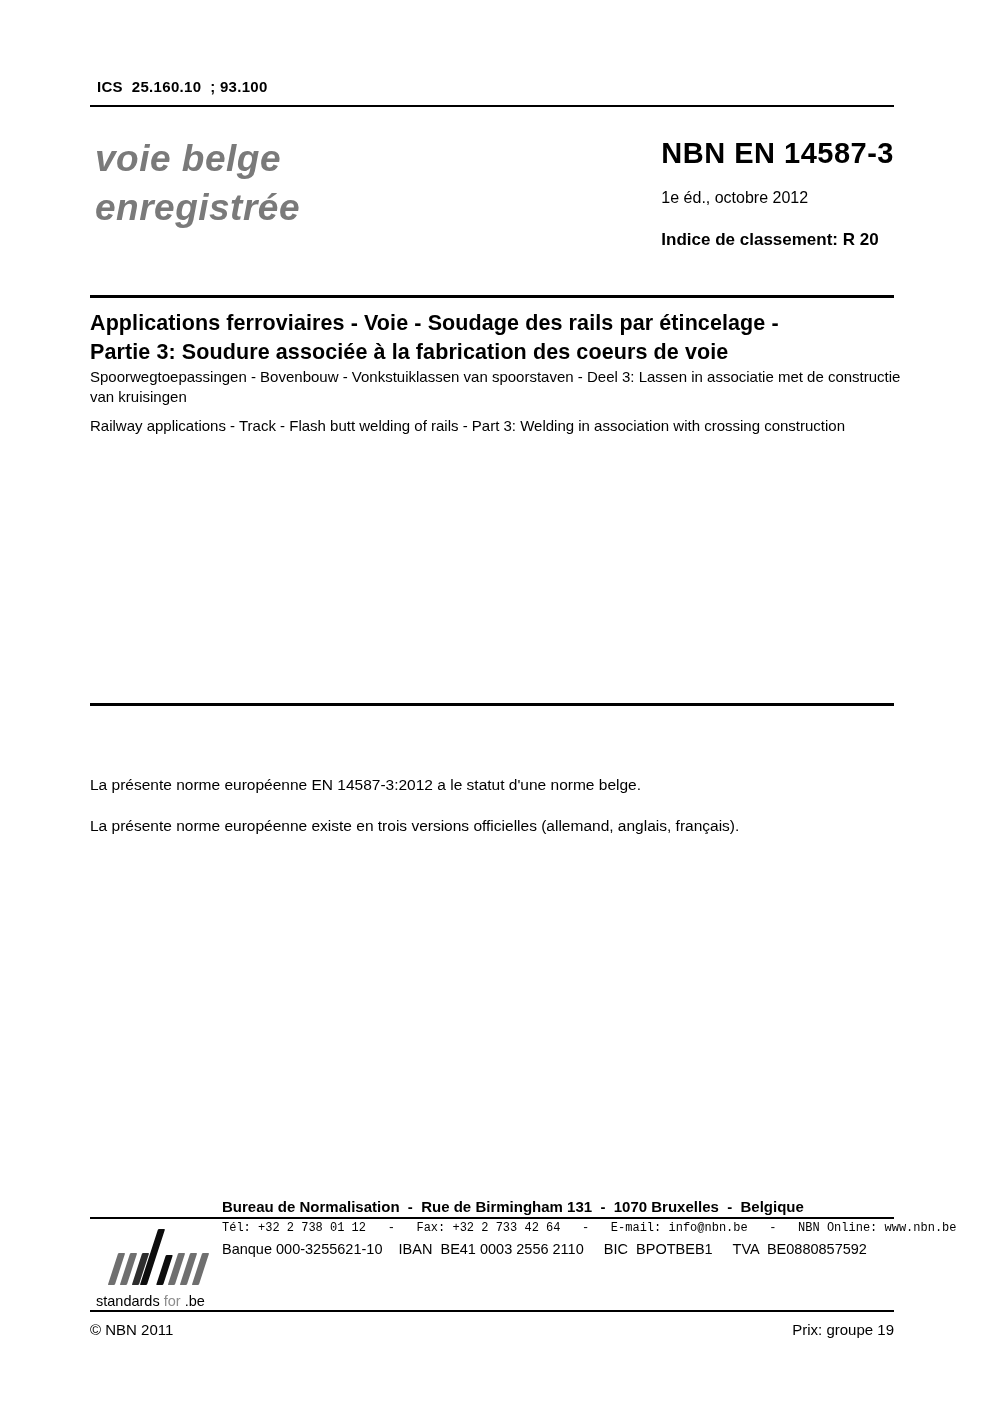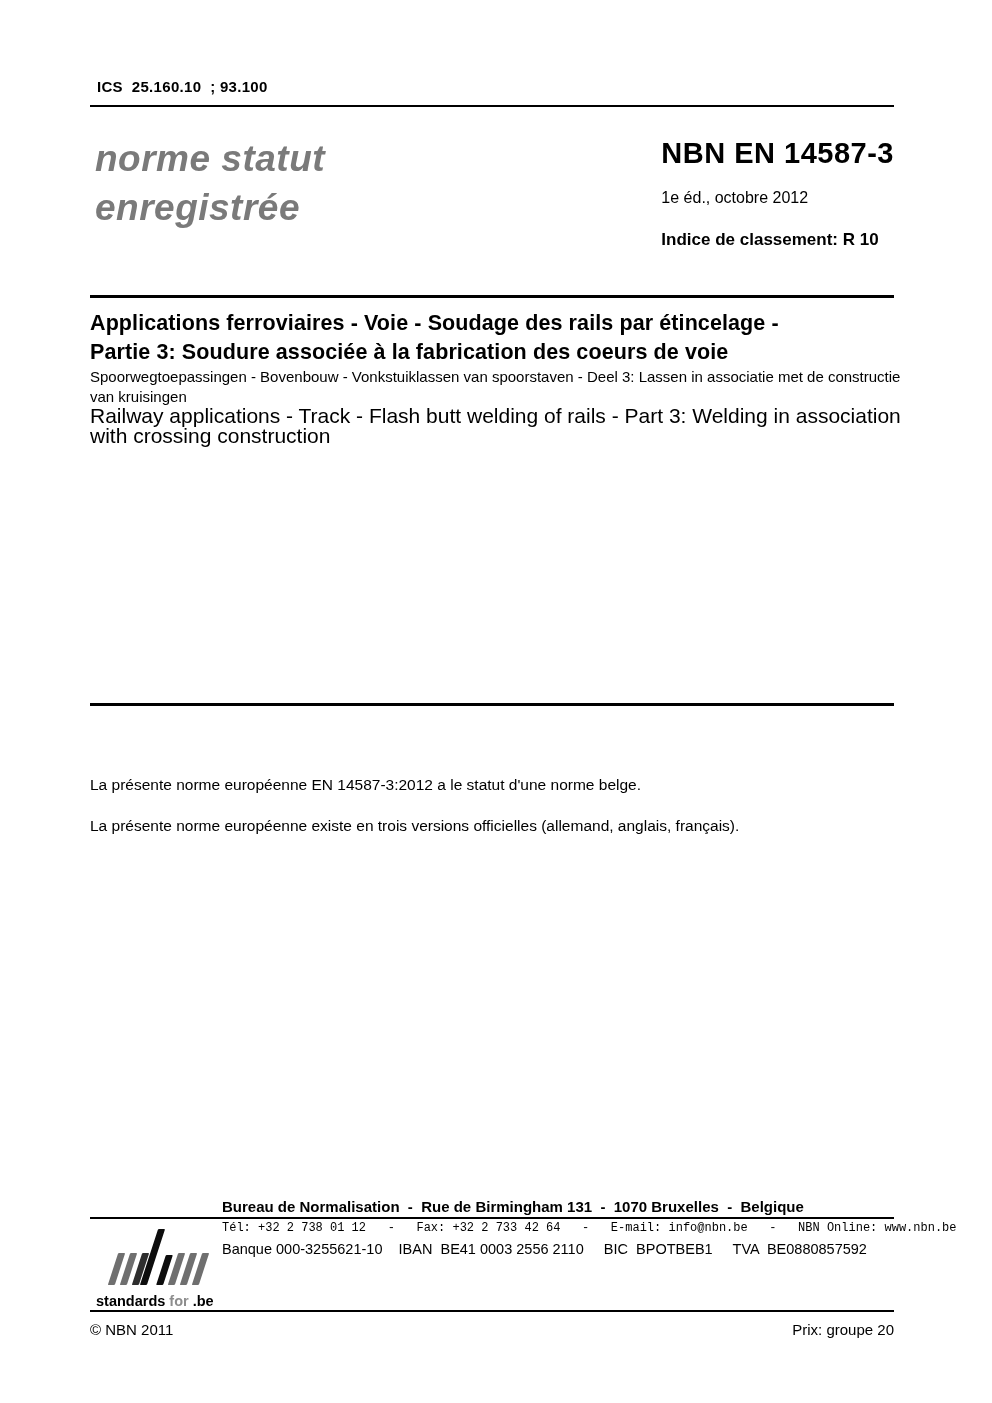--- a/index.html
+++ b/index.html
@@ -36,21 +36,21 @@
     position: absolute; right: 98px; top: 137px;
     text-align: left;
   }
   .std-code { font-size: 29px; font-weight: bold; letter-spacing: 0.5px; }
   .edition { font-size: 16px; margin-top: 19px; }
   .classification { font-size: 17px; font-weight: bold; margin-top: 23px; }
 
   .titleblock { position: absolute; left: 90px; top: 309px; width: 815px; }
   .title-fr { font-size: 21.5px; font-weight: bold; line-height: 29px; letter-spacing: 0.1px; }
   .title-nl { font-size: 15px; line-height: 19.5px; }
-  .title-en { font-size: 21px; line-height: 19.5px; }
+  .title-en { font-size: 15px; line-height: 19.5px; margin-top: 10px; }
 
   .auth {
     position: absolute; left: 90px; top: 722px;
     font-size: 16px; font-weight: bold;
   }
   .para { position: absolute; left: 90px; font-size: 15.5px; }
   .para1 { top: 776px; }
   .para2 { top: 817px; }
 
   .logo {
@@ -64,21 +64,21 @@
   }
   .bar { width: 7px; transform: skewX(-18deg); border-radius: 1px; }
   .bar-s  { height: 32px; }
   .bar-t  { height: 56px; }
   .bar-b  { height: 30px; }
   .c-gray { background: #6f6f6f; }
   .c-dark { background: #2e2e2e; }
   .c-blk  { background: #0d0d0d; }
   .tagline {
     position: absolute; left: 0; bottom: 0; width: 130px;
-    font-size: 14.5px; font-weight: bold; white-space: nowrap;
+    font-size: 14.5px; font-weight: normal; white-space: nowrap;
   }
   .tl-gray { color: #8d8d8d; }
 
   .footer-info { position: absolute; left: 222px; top: 1198px; width: 680px; }
   .footer-info > div { white-space: pre; }
   .addr { font-size: 15px; font-weight: bold; }
   .contact { font-size: 12px; margin-top: 6px; font-family: Liberation Mono, monospace; }
   .bank { font-size: 14.5px; margin-top: 6px; }
 
   .copyright { position: absolute; left: 90px; top: 1321px; font-size: 15px; }
@@ -86,28 +86,28 @@
 </style>
 </head>
 <body>
 
 <div class="page">
 
   <div class="ics">ICS  25.160.10  ; 93.100</div>
   <div class="rule rule-top"></div>
 
   <div class="doctype">
-    <div>norme statut</div>
+    <div>voie belge</div>
     <div>enregistrée</div>
   </div>
 
   <div class="codeblock">
     <div class="std-code">NBN EN 14587-3</div>
     <div class="edition">1e éd., octobre 2012</div>
-    <div class="classification">Indice de classement: R 10</div>
+    <div class="classification">Indice de classement: R 20</div>
   </div>
 
   <div class="rule rule-title"></div>
 
   <div class="titleblock">
     <div class="title-fr">
       <div>Applications ferroviaires - Voie - Soudage des rails par étincelage -</div>
       <div>Partie 3: Soudure associée à la fabrication des coeurs de voie</div>
     </div>
     <div class="title-nl">Spoorwegtoepassingen - Bovenbouw - Vonkstuiklassen van spoorstaven - Deel 3: Lassen in associatie met de constructie van kruisingen</div>
@@ -137,15 +137,15 @@
 
   <div class="footer-info">
     <div class="addr">Bureau de Normalisation  -  Rue de Birmingham 131  -  1070 Bruxelles  -  Belgique</div>
     <div class="contact">Tél: +32 2 738 01 12   -   Fax: +32 2 733 42 64   -   E-mail: info@nbn.be   -   NBN Online: www.nbn.be</div>
     <div class="bank">Banque 000-3255621-10    IBAN  BE41 0003 2556 2110     BIC  BPOTBEB1     TVA  BE0880857592</div>
   </div>
 
   <div class="rule rule-footer-bot"></div>
 
   <div class="copyright">© NBN 2011</div>
-  <div class="price">Prix: groupe 20</div>
+  <div class="price">Prix: groupe 19</div>
 
 </div>
 
 </body></html>

